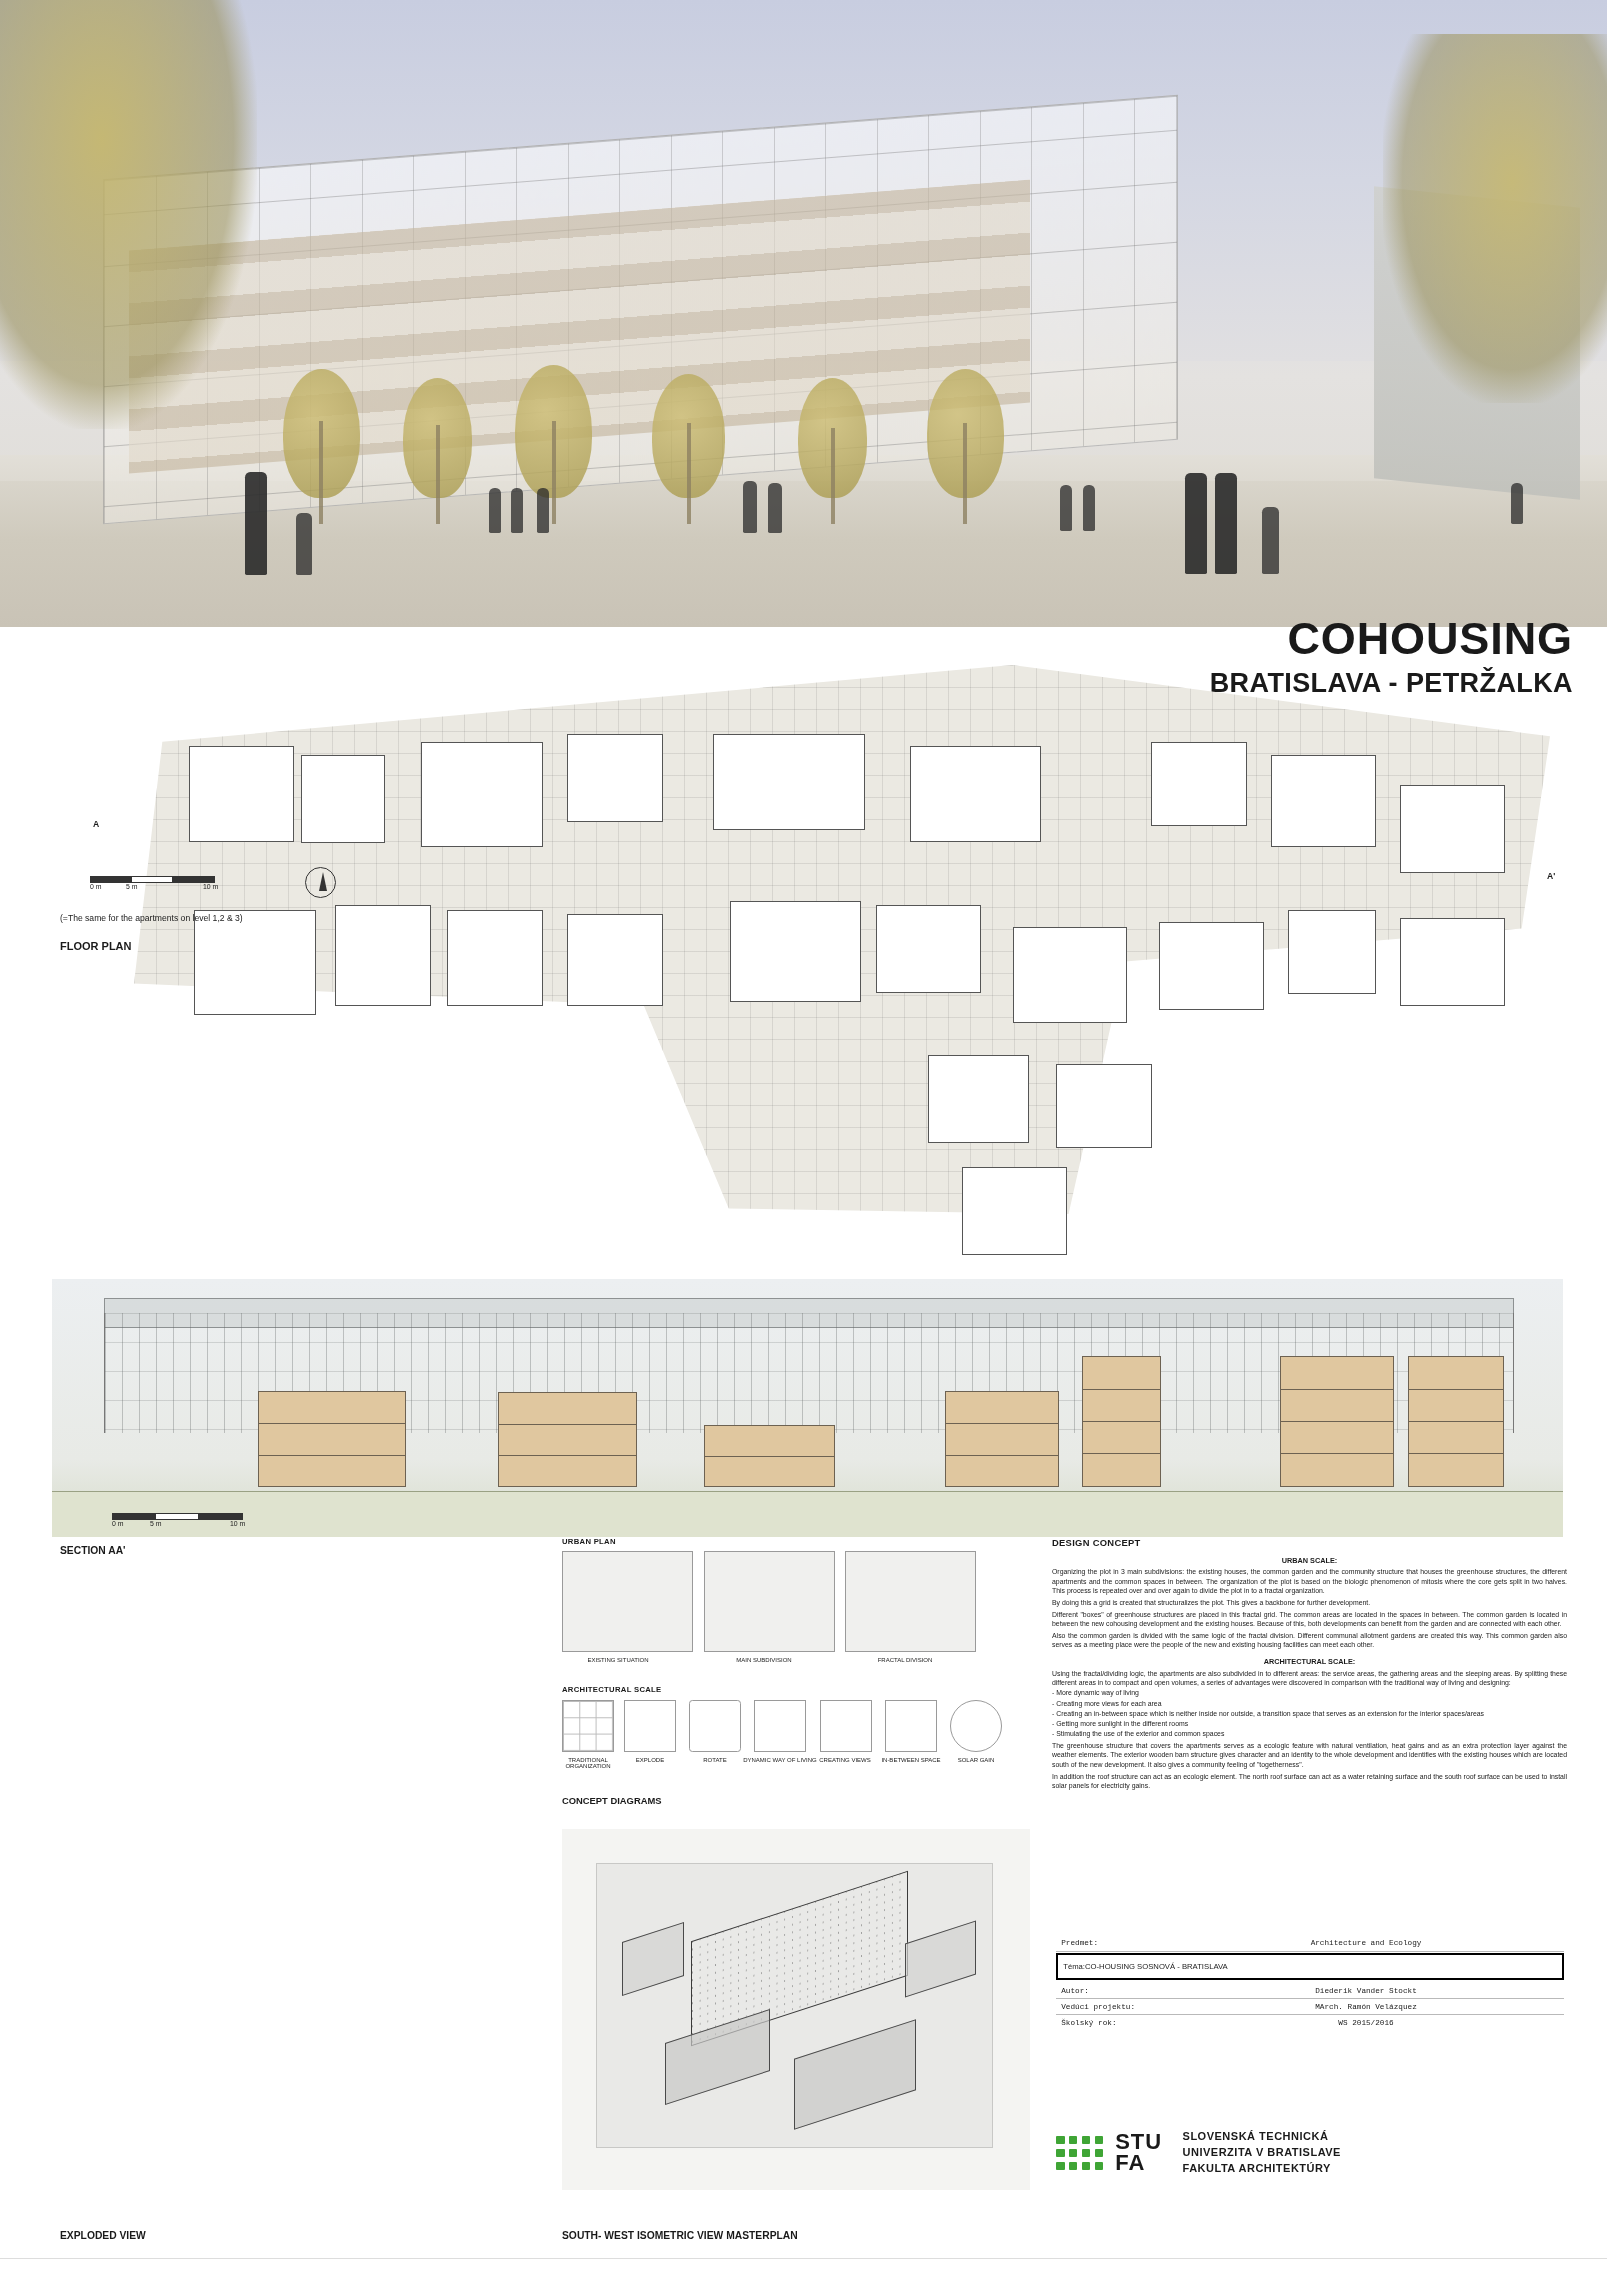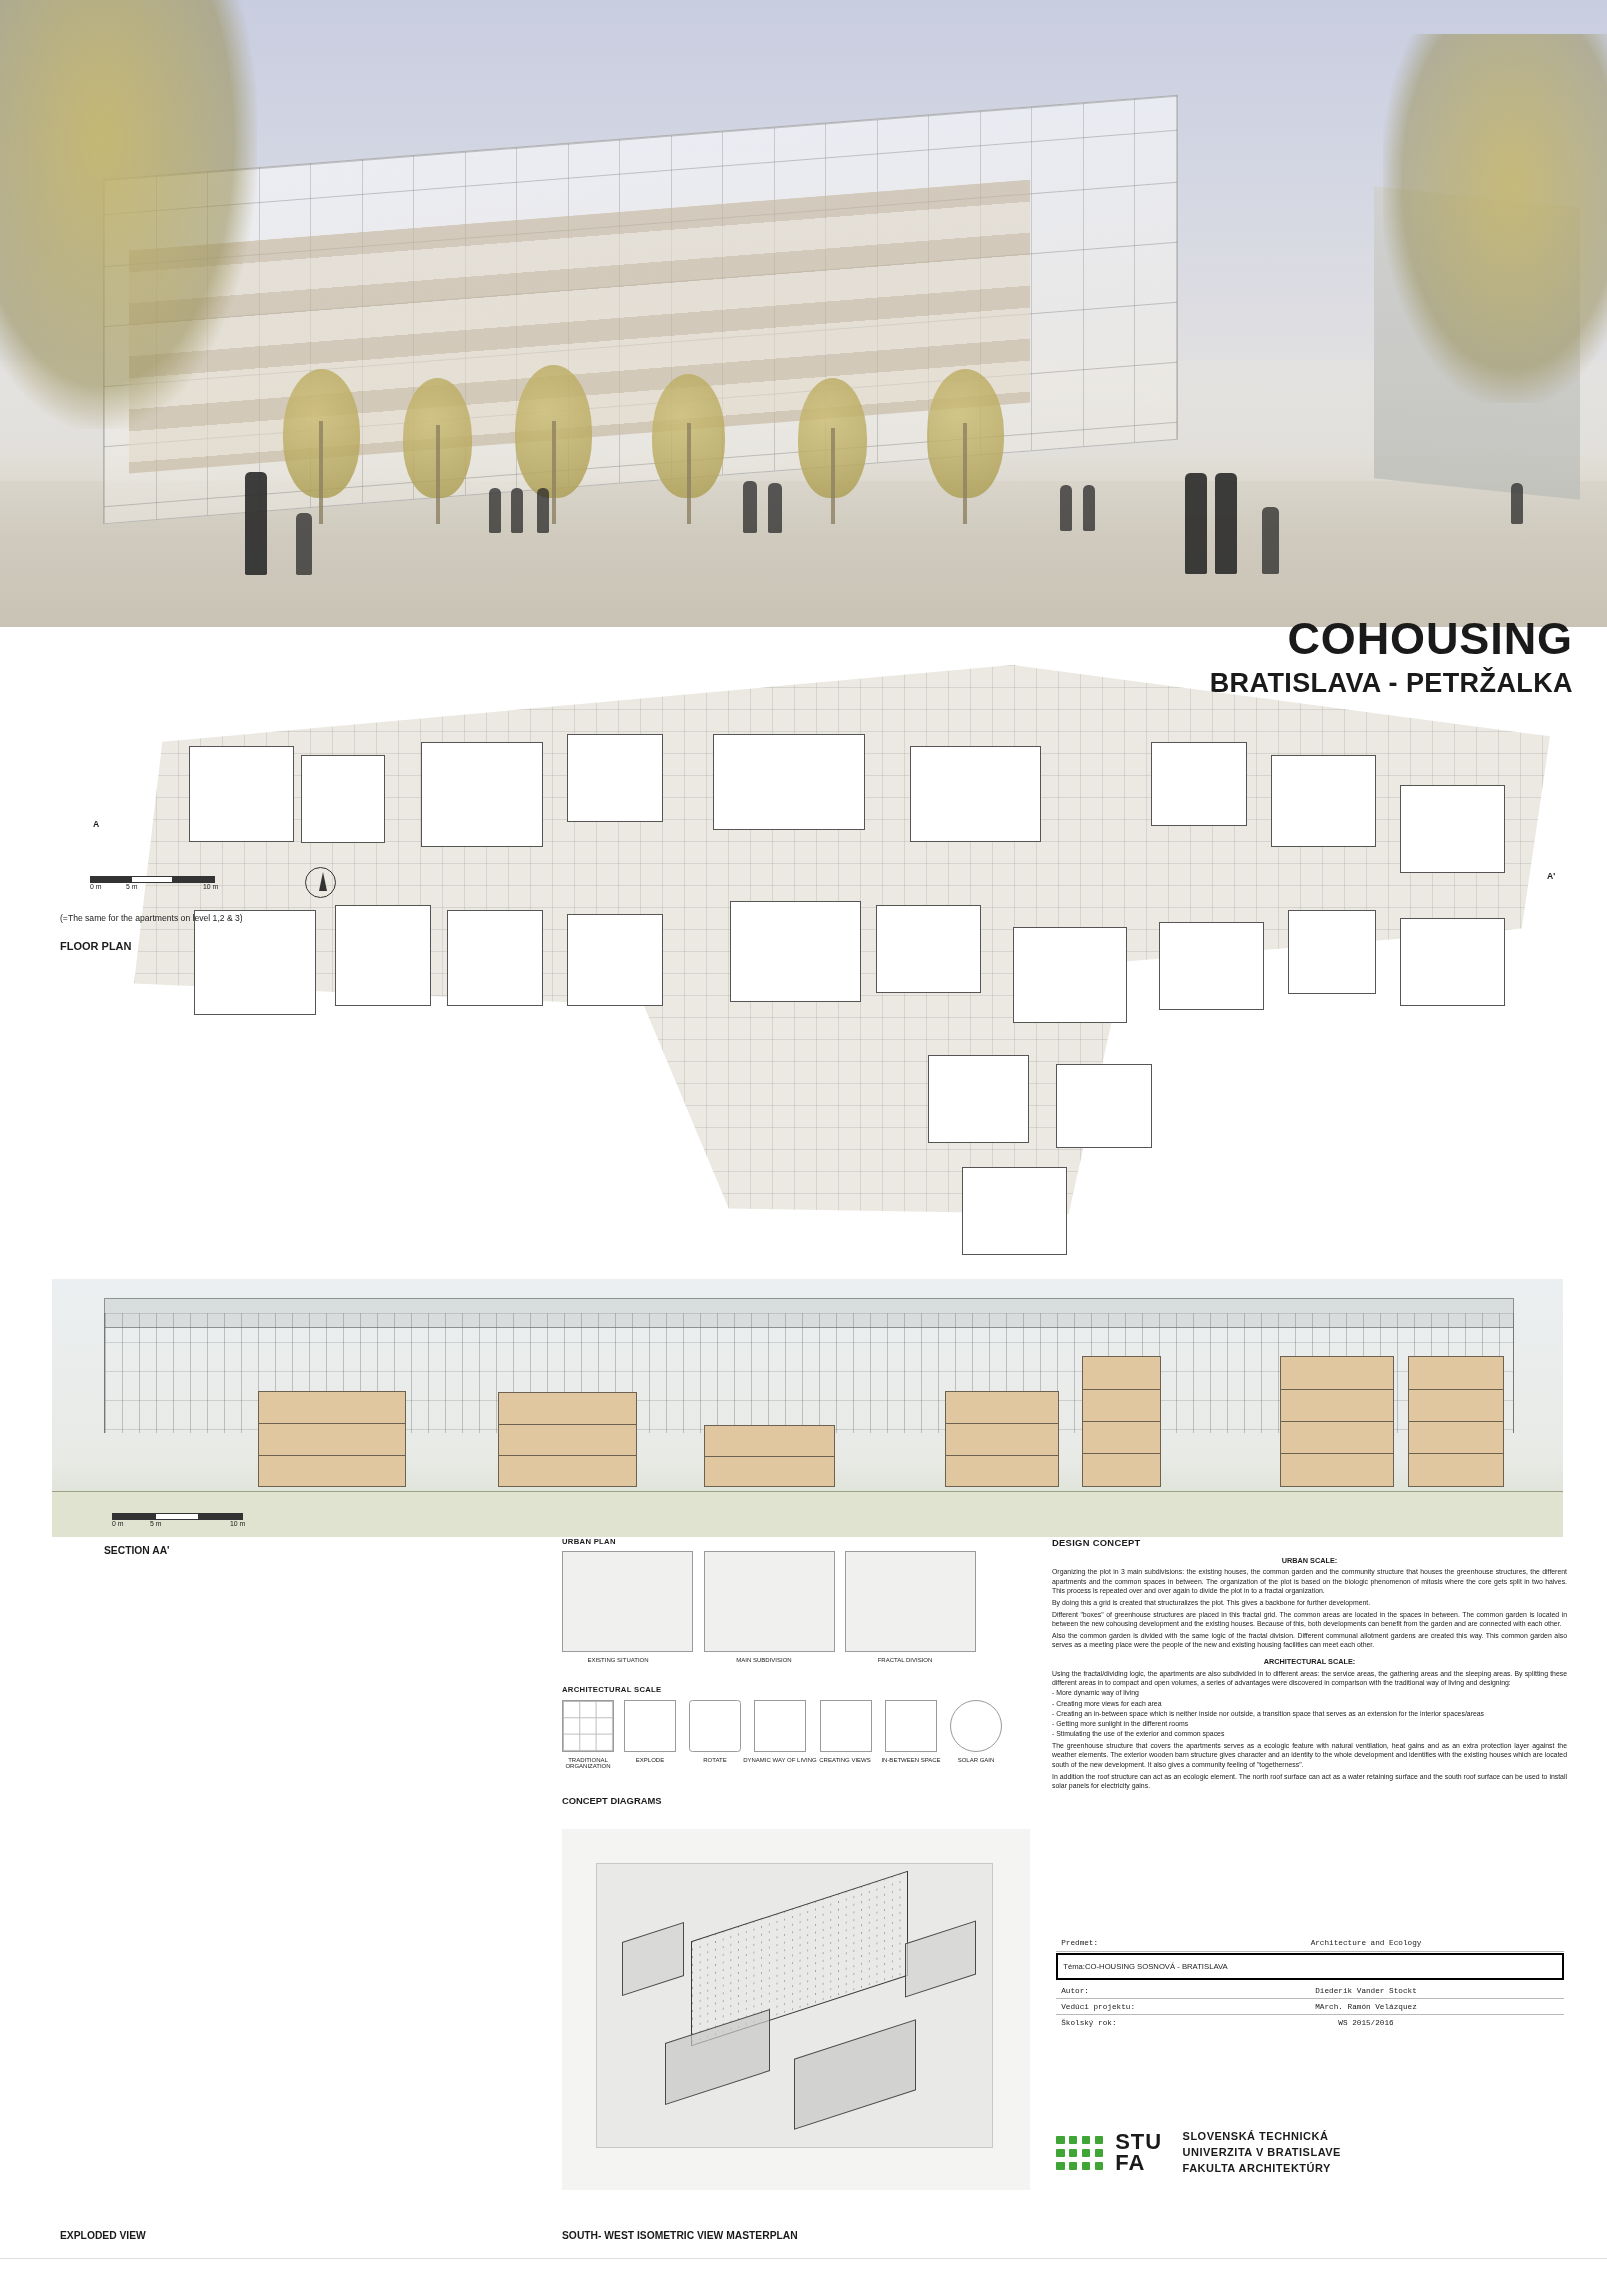--- a/index.html
+++ b/index.html
@@ -64,21 +64,21 @@
   .sectionarea{position:absolute;left:52px;top:1279px;width:1511px;height:258px;
     background:linear-gradient(180deg,#eceff1 0%,#e8eae6 70%,#d6dcc9 100%);}
   .sect-roof{position:absolute;left:52px;top:19px;width:1408px;height:27.5px;background:rgba(200,205,205,.55);border:0.9px solid #8d9192;}
   .sect-frame{position:absolute;left:52px;top:34px;width:1408px;height:120px;
     background-image:linear-gradient(90deg,rgba(100,105,105,.35) 0.9px,transparent 0.9px),
                      linear-gradient(rgba(100,105,105,.22) 0.9px,transparent 0.9px);
     background-size:17px 29px;border-left:0.9px solid #777;border-right:0.9px solid #777;}
   .sect-blk{position:absolute;bottom:50px;background:#e0c79f;border:0.9px solid #6d6252;}
   .sect-blk .fl{position:absolute;left:0;right:0;height:0.9px;background:#6d6252;}
   .sect-ground{position:absolute;left:0;bottom:0;width:100%;height:45px;background:#dfe3cf;border-top:0.9px solid #9aa184;}
-  .sect-label{position:absolute;left:60px;top:1545px;font-size:10.3px;font-weight:bold;margin-left:44px;}
+  .sect-label{position:absolute;left:60px;top:1545px;font-size:10.3px;font-weight:bold;}
   .sect-scale{position:absolute;left:112px;top:1513px;width:137px;height:12px;font-size:6.9px;}
 
   
   .colA{position:absolute;left:52px;top:1571px;width:515px;height:678px;}
   .colB{position:absolute;left:562px;top:1537px;width:481px;height:713px;}
   .colC{position:absolute;left:1052px;top:1537px;width:515px;height:713px;}
 
   .iso{position:absolute;border:0.9px solid #4a4a4a;background:rgba(255,255,255,.55);}
   .isolabel{position:absolute;font-size:7.7px;letter-spacing:0.2px;}
   .blocklabel{font-size:9.4px;font-weight:bold;letter-spacing:0.3px;}

